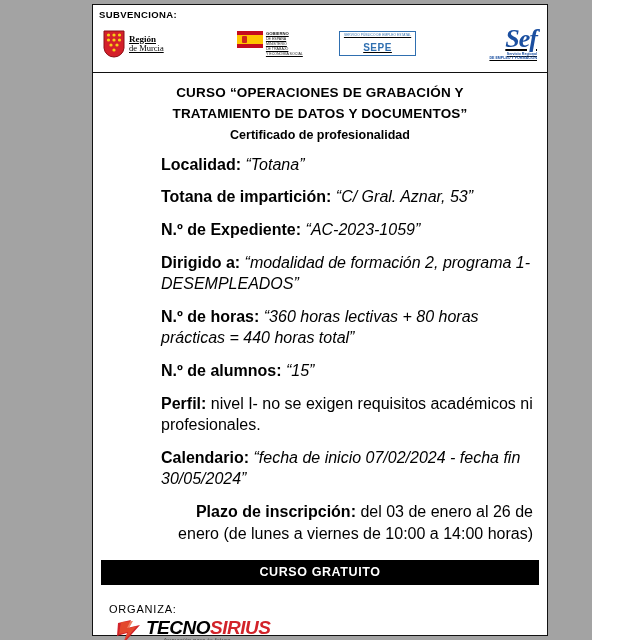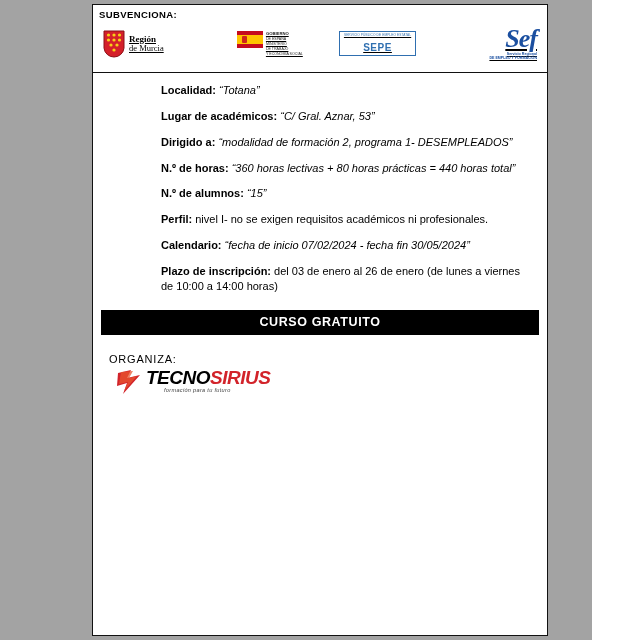--- a/index.html
+++ b/index.html
@@ -147,35 +147,35 @@
   .subtitle {
     font-size: 12.5px;
     font-weight: bold;
     margin-top: 3px;
   }
   
   .fields {
     padding: 10px 14px 4px 20px;
   }
   .field {
-    font-size: 11px;
+    font-size: 16px;
     line-height: 1.35;
     margin-bottom: 11px;
     padding-left: 48px;
   }
   .field .k {
     font-weight: bold;
   }
   .field .v {
     font-style: italic;
   }
   .field .v-plain {
     font-style: normal;
   }
-  .field.tight { margin-bottom: 8px; }
+  .field.tight { margin-bottom: 8px; text-align: right; }
   
   .black-bar {
     background: #000;
     color: #fff;
     text-align: center;
     font-size: 12.5px;
     font-weight: bold;
     letter-spacing: .6px;
     padding: 5px 0 6px 0;
     margin: 4px 8px 0 8px;
@@ -280,29 +280,38 @@
         <div class="sef-word">Sef</div>
         <div class="sef-sub">
           <span>Servicio Regional</span><br>
           <span>DE EMPLEO Y FORMACIÓN</span>
         </div>
       </div>
     </div>
 
     <hr class="hr-line">
 
+    <div class="title-block">
+      <div class="title-line">CURSO “OPERACIONES DE GRABACIÓN Y</div>
+      <div class="title-line">TRATAMIENTO DE DATOS Y DOCUMENTOS”</div>
+      <div class="subtitle">Certificado de profesionalidad</div>
+    </div>
 
     <div class="fields">
       <div class="field">
         <span class="k">Localidad:</span>
         <span class="v">“Totana”</span>
       </div>
       <div class="field">
-        <span class="k">Lugar de académicos:</span>
+        <span class="k">Totana de impartición:</span>
         <span class="v">“C/ Gral. Aznar, 53”</span>
+      </div>
+      <div class="field">
+        <span class="k">N.º de Expediente:</span>
+        <span class="v">“AC-2023-1059”</span>
       </div>
       <div class="field">
         <span class="k">Dirigido a:</span>
         <span class="v">“modalidad de formación 2, programa 1- DESEMPLEADOS”</span>
       </div>
       <div class="field">
         <span class="k">N.º de horas:</span>
         <span class="v">“360 horas lectivas + 80 horas prácticas = 440 horas total”</span>
       </div>
       <div class="field">

